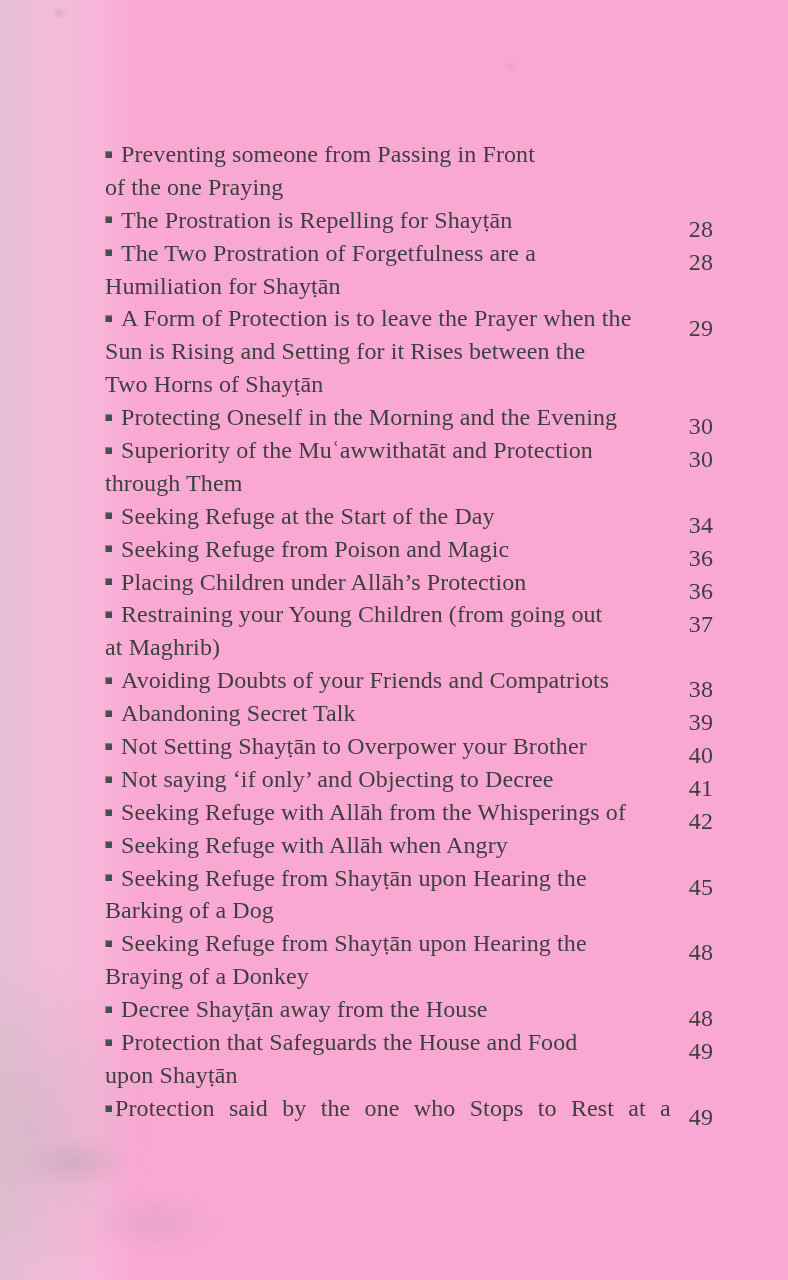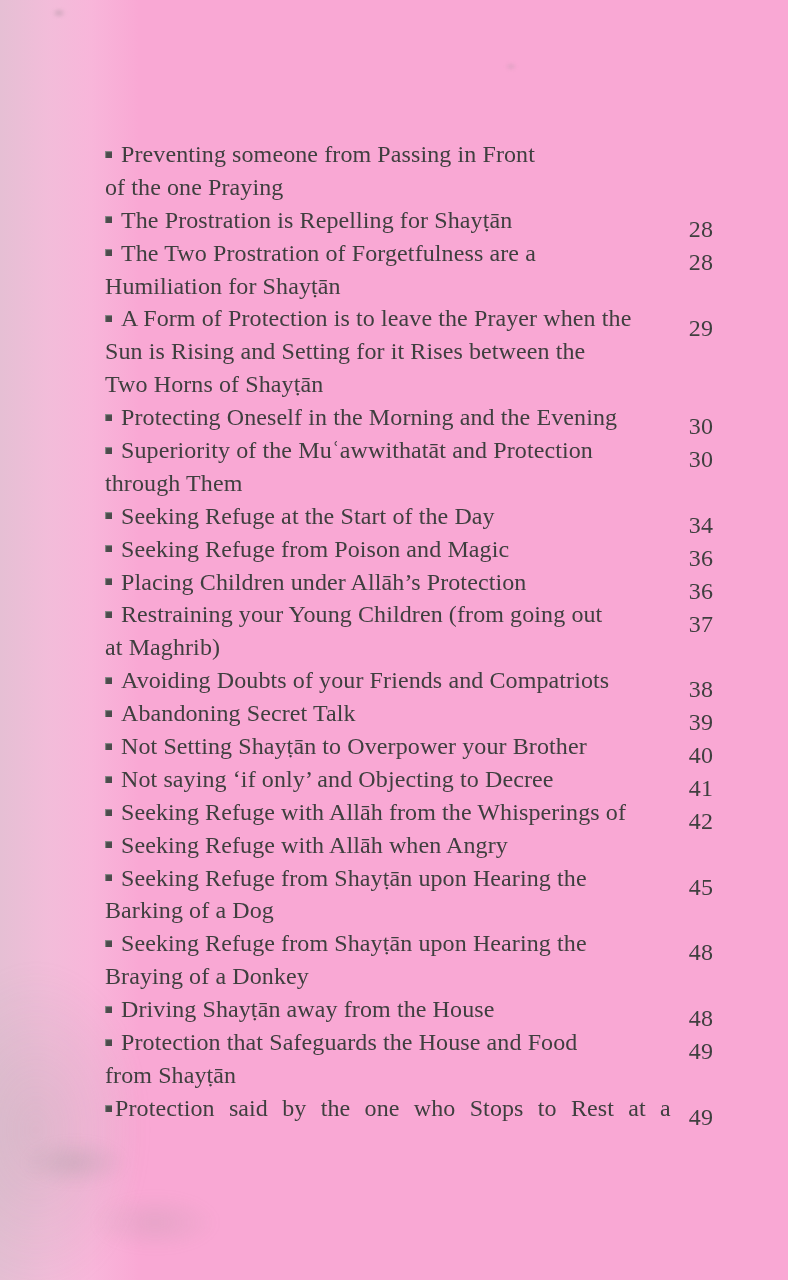--- a/index.html
+++ b/index.html
@@ -126,18 +126,18 @@
       <div class="toc-line"><span class="bullet"></span><span class="seg">Avoiding Doubts of your Friends and Compatriots</span><span class="page-num">39</span></div>
       <div class="toc-line"><span class="bullet"></span><span class="seg">Abandoning Secret Talk</span><span class="page-num">40</span></div>
       <div class="toc-line"><span class="bullet"></span><span class="seg">Not Setting </span><span class="seg it">Shayṭān</span><span class="seg"> to Overpower your Brother</span><span class="page-num">41</span></div>
       <div class="toc-line"><span class="bullet"></span><span class="seg">Not saying </span><span class="seg it">‘if only’</span><span class="seg"> and Objecting to Decree</span><span class="page-num">42</span></div>
       <div class="toc-line"><span class="bullet"></span><span class="seg">Seeking Refuge with Allāh from the Whisperings of</span></div>
       <div class="toc-line"><span class="bullet"></span><span class="seg">Seeking Refuge with Allāh when Angry</span><span class="page-num">45</span></div>
       <div class="toc-line"><span class="bullet"></span><span class="seg">Seeking Refuge from </span><span class="seg it">Shayṭān</span><span class="seg"> upon Hearing the</span></div>
       <div class="toc-line"><span class="seg">Barking of a Dog</span><span class="page-num">48</span></div>
       <div class="toc-line"><span class="bullet"></span><span class="seg">Seeking Refuge from </span><span class="seg it">Shayṭān</span><span class="seg"> upon Hearing the</span></div>
       <div class="toc-line"><span class="seg">Braying of a Donkey</span><span class="page-num">48</span></div>
-      <div class="toc-line"><span class="bullet"></span><span class="seg">Driving </span><span class="seg it">Shayṭān</span><span class="seg"> away from the House</span><span class="page-num">49</span></div>
+      <div class="toc-line"><span class="bullet"></span><span class="seg">Decree </span><span class="seg it">Shayṭān</span><span class="seg"> away from the House</span><span class="page-num">49</span></div>
       <div class="toc-line"><span class="bullet"></span><span class="seg">Protection that Safeguards the House and Food</span></div>
-      <div class="toc-line"><span class="seg">from </span><span class="seg it">Shayṭān</span><span class="page-num">49</span></div>
+      <div class="toc-line"><span class="seg">upon </span><span class="seg it">Shayṭān</span><span class="page-num">49</span></div>
       <div class="toc-line justify tight"><span class="bullet"></span><span class="seg">Protection said by the one who Stops to Rest at a</span></div>
     </div>
 </div>
 
 </body></html>

